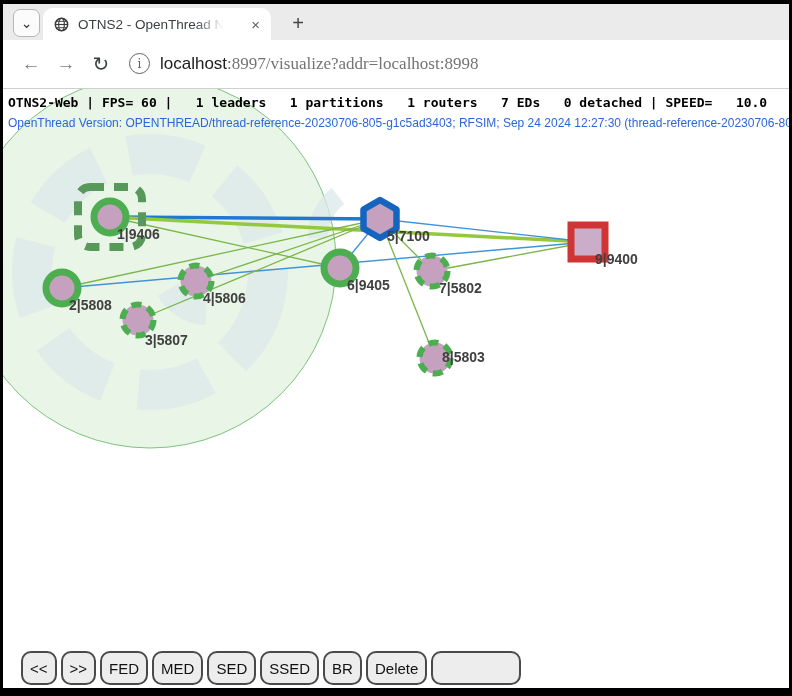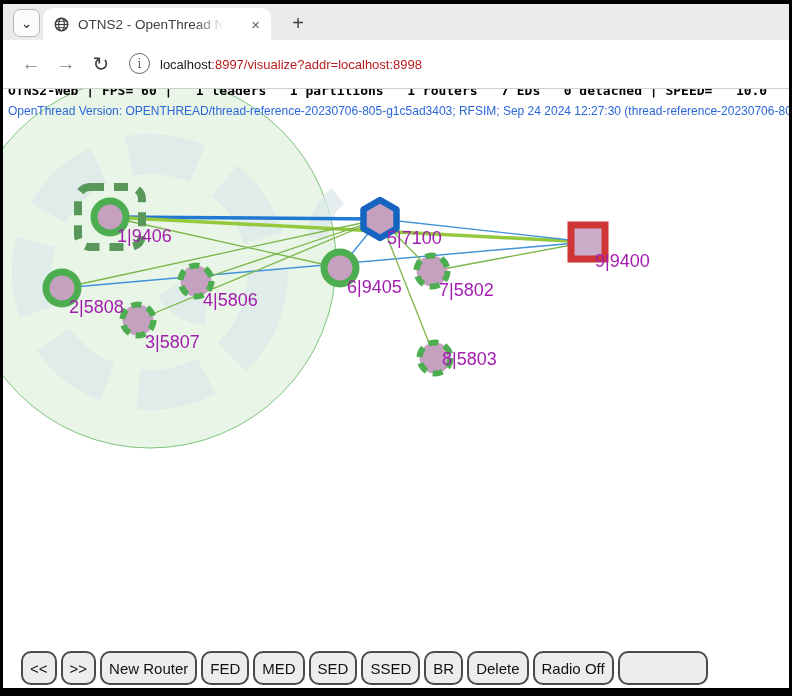--- a/index.html
+++ b/index.html
@@ -30,31 +30,31 @@
     border-bottom:1px solid #cfcfcf;}
   .navic{position:absolute;top:0;height:48px;display:flex;align-items:center;justify-content:center;
     font-size:19px;}
   .nav-back{left:12px;width:32px;color:#7d8084;}
   .nav-fwd{left:47px;width:32px;color:#7d8084;}
   .nav-reload{left:82px;width:32px;color:#3c4043;font-size:20px;}
   .info-badge{position:absolute;left:126px;top:13px;width:21px;height:21px;border:1.6px solid #5f6368;
     border-radius:50%;box-sizing:border-box;display:flex;align-items:center;justify-content:center;
     font-size:12px;color:#5f6368;font-family:"DejaVu Serif",serif;}
   .urltext{position:absolute;left:157px;top:0;height:48px;display:flex;align-items:center;
-    font-size:13px;white-space:nowrap;}
+    font-size:17px;white-space:nowrap;}
   .urltext .host{color:#202124;}
-  .urltext .rest{color:#b91c1c;}
+  .urltext .rest{color:#737373;font-family:Liberation Serif, serif;}
 
   
   .canvas-clip{position:absolute;left:3px;top:89px;width:786px;height:559px;overflow:hidden;background:#fff;}
   .canvas-inner{position:absolute;left:-3px;top:-89px;width:792px;height:696px;}
   #viz-svg{position:absolute;left:0;top:0;}
   #node-labels{position:absolute;left:0;top:0;width:792px;height:696px;pointer-events:none;}
-  .node-label{position:absolute;font-size:18px;color:#a21caf;white-space:nowrap;}
-  .statusbar{position:absolute;left:3px;top:83px;width:786px;z-index:5;pointer-events:none;}
+  .node-label{position:absolute;font-size:14px;color:#404040;white-space:nowrap;font-weight:bold;}
+  .statusbar{position:absolute;left:3px;top:95px;width:786px;z-index:5;pointer-events:none;}
   .status1{font-family:"DejaVu Sans Mono","Liberation Mono",monospace;font-weight:bold;
     font-size:13px;color:#000;white-space:pre;padding-left:5px;overflow:hidden;}
   .status2{font-size:12px;color:#2b66d9;white-space:pre;padding-left:5px;margin-top:6px;overflow:hidden;}
 
   
   .toolbar{position:absolute;left:3px;top:648px;width:786px;height:40px;background:#fff;
     display:flex;align-items:center;gap:4px;padding-left:18px;overflow:hidden;z-index:5;box-sizing:border-box;}
   .tb{height:34px;background:#ededed;border:2.5px solid #4a4a4a;border-radius:10px;
     display:flex;align-items:center;justify-content:center;padding:0 7px;font-size:15px;color:#111;
     font-family:"Liberation Sans",sans-serif;flex:0 0 auto;box-sizing:border-box;white-space:nowrap;}
@@ -149,43 +149,37 @@
   </div>
 
   <div class="toolbar" id="action-toolbar">
       <button class="tb">
         <span>&lt;&lt;</span>
       </button>
       <button class="tb">
         <span>&gt;&gt;</span>
       </button>
       <button class="tb">
-        <span>New Router</span>
-      </button>
-      <button class="tb">
         <span>FED</span>
       </button>
       <button class="tb">
         <span>MED</span>
       </button>
       <button class="tb">
         <span>SED</span>
       </button>
       <button class="tb">
         <span>SSED</span>
       </button>
       <button class="tb">
         <span>BR</span>
       </button>
       <button class="tb">
         <span>Delete</span>
       </button>
-      <button class="tb">
-        <span>Radio Off</span>
-      </button>
       <button class="tb partial">
         <span></span>
       </button>
     </div>
 
   <div class="frame top"></div>
   <div class="frame left"></div>
   <div class="frame right"></div>
   <div class="frame bottom"></div>
 </div>

